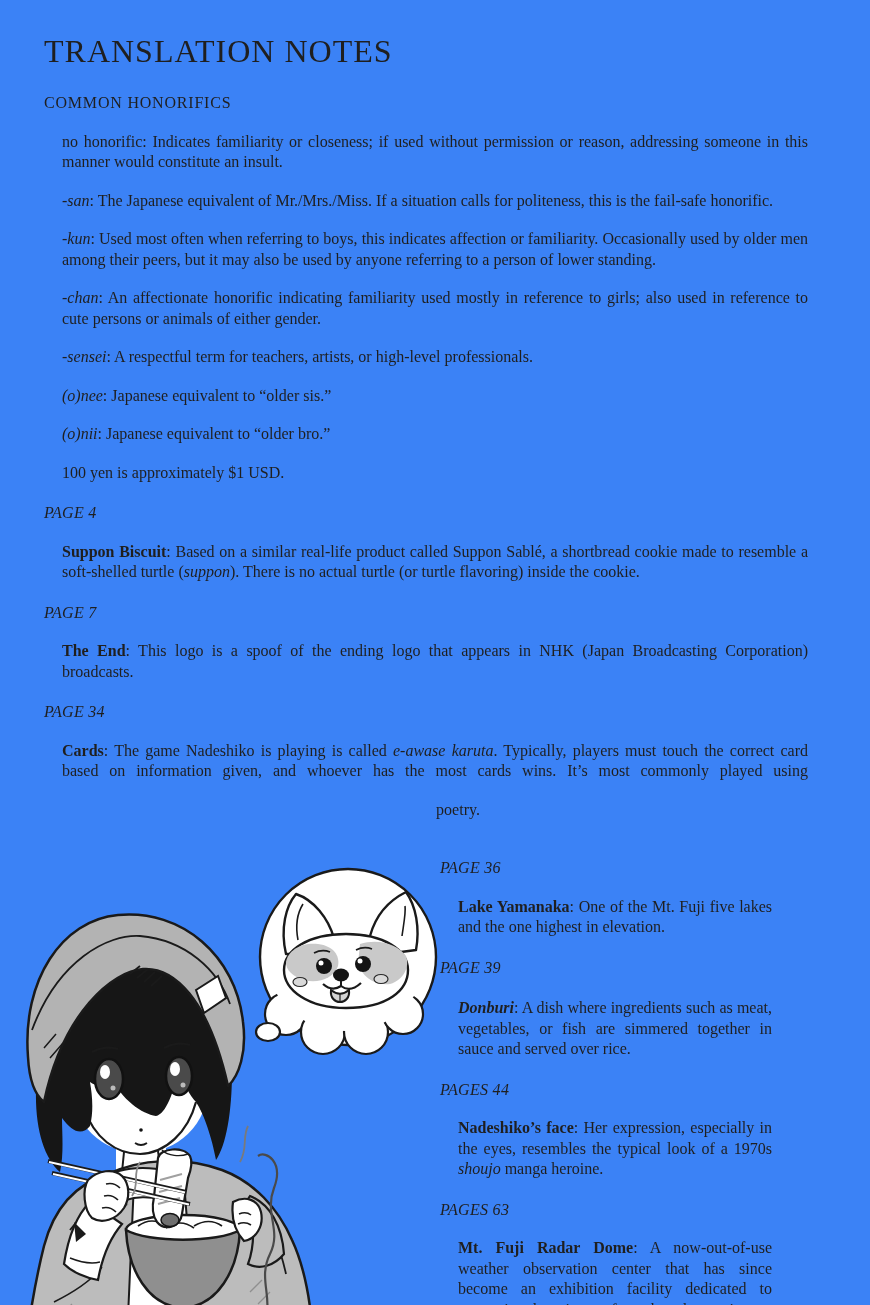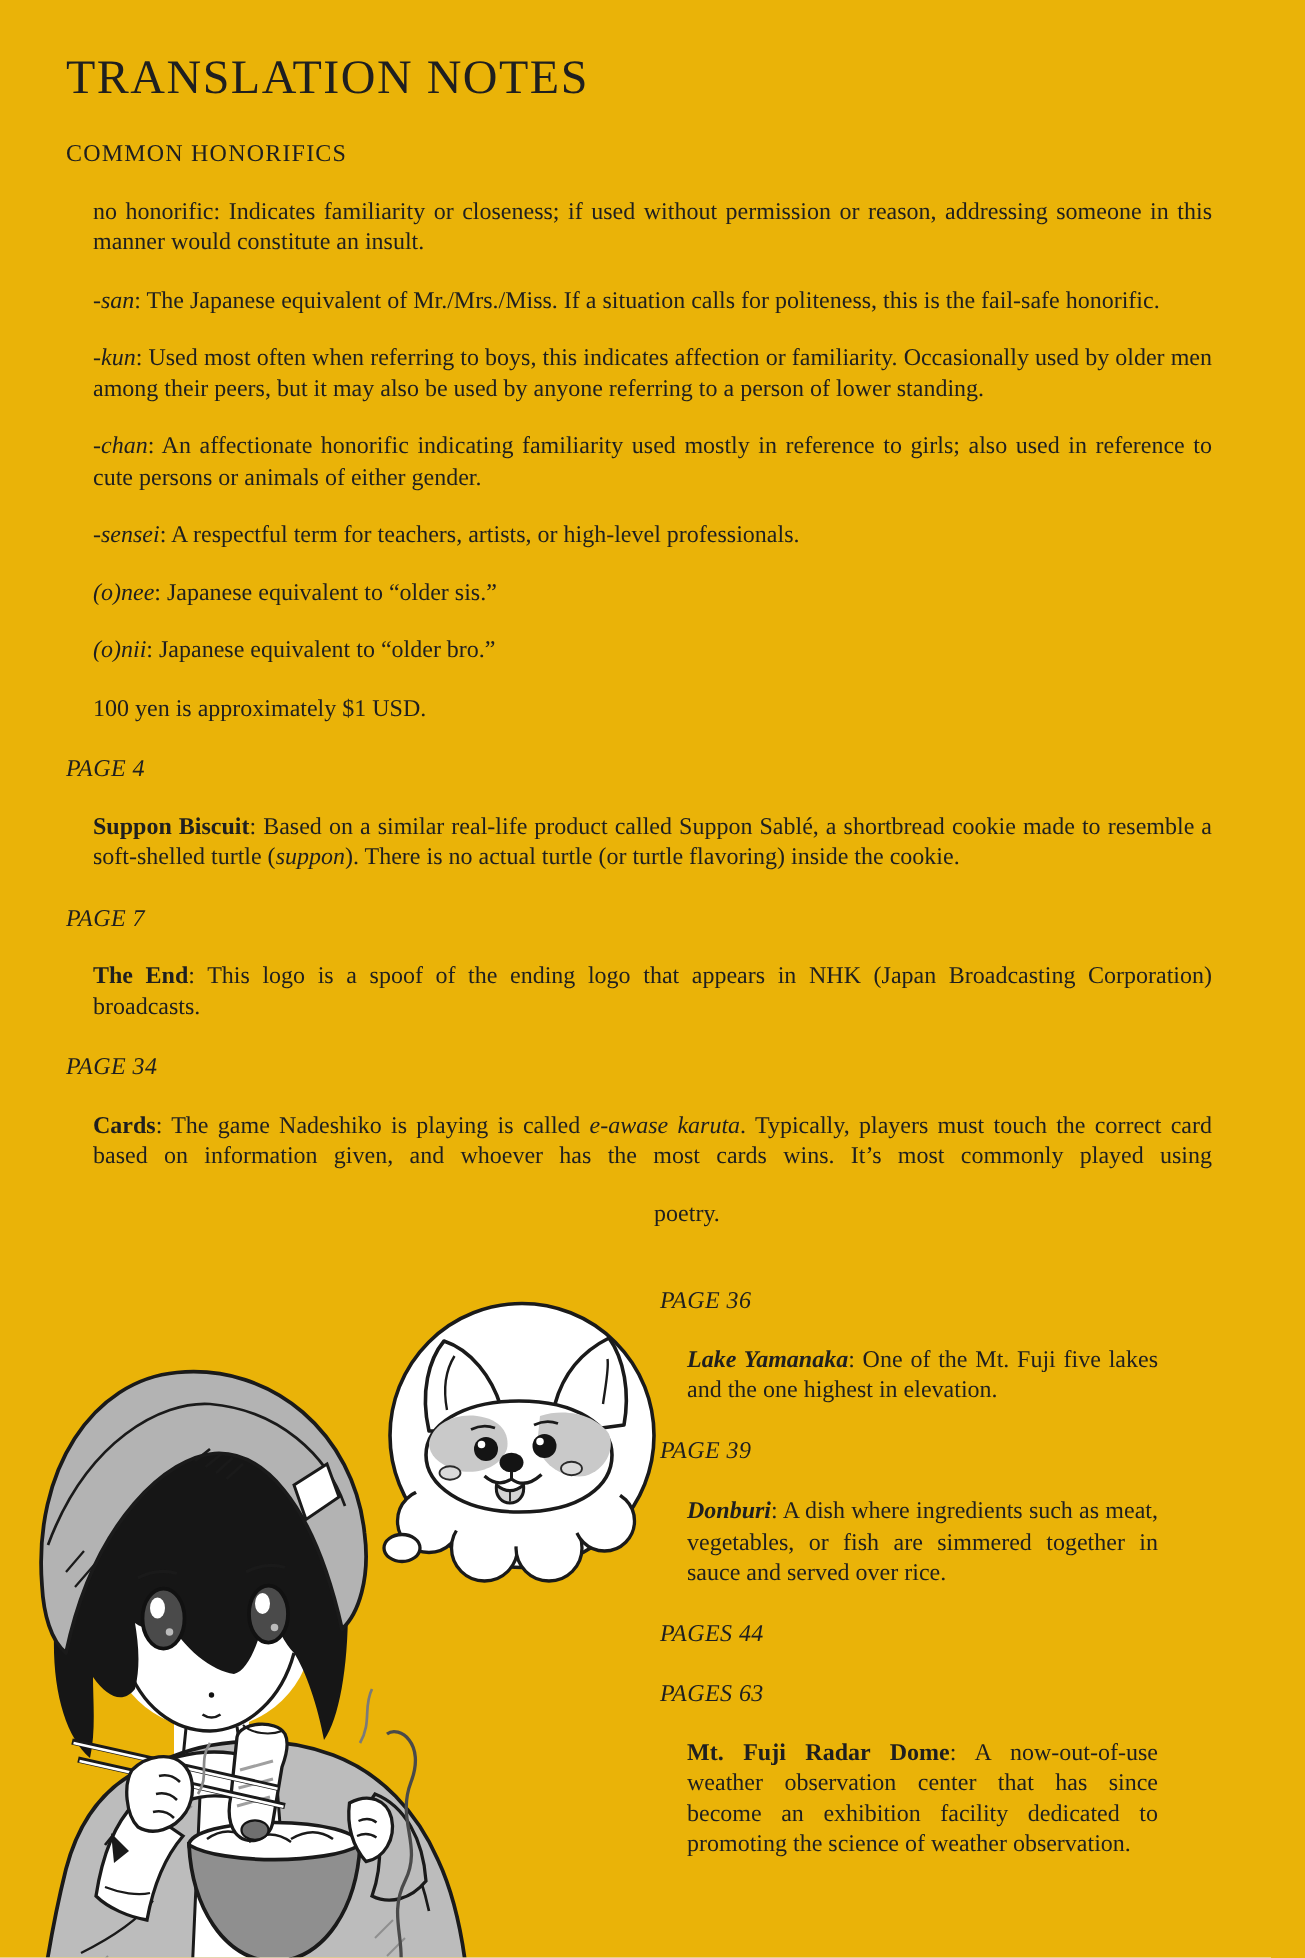--- a/index.html
+++ b/index.html
@@ -1,18 +1,18 @@
 <!DOCTYPE html>
 <html><head>
 <meta charset="utf-8">
 <style>
   * { box-sizing: border-box; }
   html,body { margin:0; padding:0; background:#e8e8e8; }
   .page {
-    width:870px; height:1305px; background:#eab308; overflow:hidden;
+    width:870px; height:1305px; background:#3b82f6; overflow:hidden;
     font-family:"Liberation Serif","DejaVu Serif",serif; color:#1f1f1f;
     position:relative; margin:0 auto;
   }
   .content { padding:34px 44px 0 44px; }
   .title {
     font-size:32px; font-weight:400; letter-spacing:1px;
     margin:0 0 24px 0; line-height:1.1;
   }
   .sec-head { font-size:16px; letter-spacing:0.8px; margin:0 0 2px 0; line-height:20.5px; }
   .body { font-size:16px; line-height:20.5px; margin:18px; text-align:justify; }
@@ -179,31 +179,32 @@
               <path d="M222,300 C230,286 224,276 230,264" stroke="#7a7a7a" stroke-width="1.8" fill="none"></path>
               <path d="M122,300 C114,312 122,322 114,334" stroke="#8a8a8a" stroke-width="1.8" fill="none"></path>
             </g>
           </g>
         </svg>
 
       </div>
       <div class="col-right">
         <div class="note">
           <p class="page-head">PAGE 36</p>
-          <p class="body"><span style="font-weight: bold; font-style: italic;">Lake Yamanaka</span><span>: One of the Mt. Fuji five lakes and the one highest in elevation.</span></p>
+          <p class="body"><span style="font-weight: bold;">Lake Yamanaka</span><span>: One of the Mt. Fuji five lakes and the one highest in elevation.</span></p>
         </div>
         <div class="note">
           <p class="page-head">PAGE 39</p>
         </div>
         <div class="note">
           <p class="page-head"></p>
           <p class="body"><span style="font-weight: bold; font-style: italic;">Donburi</span><span>: A dish where ingredients such as meat, vegetables, or fish are simmered together in sauce and served over rice.</span></p>
         </div>
         <div class="note">
           <p class="page-head">PAGES 44</p>
+          <p class="body"><span style="font-weight: bold;">Nadeshiko’s face</span><span>: Her expression, especially in the eyes, resembles the typical look of a 1970s </span><span style="font-style: italic;">shoujo</span><span> manga heroine.</span></p>
         </div>
         <div class="note">
           <p class="page-head">PAGES 63</p>
           <p class="body"><span style="font-weight: bold;">Mt. Fuji Radar Dome</span><span>: A now-out-of-use weather observation center that has since become an exhibition facility dedicated to promoting the science of weather observation.</span></p>
         </div>
       </div>
     </div>
 
   </div>
 </div>

